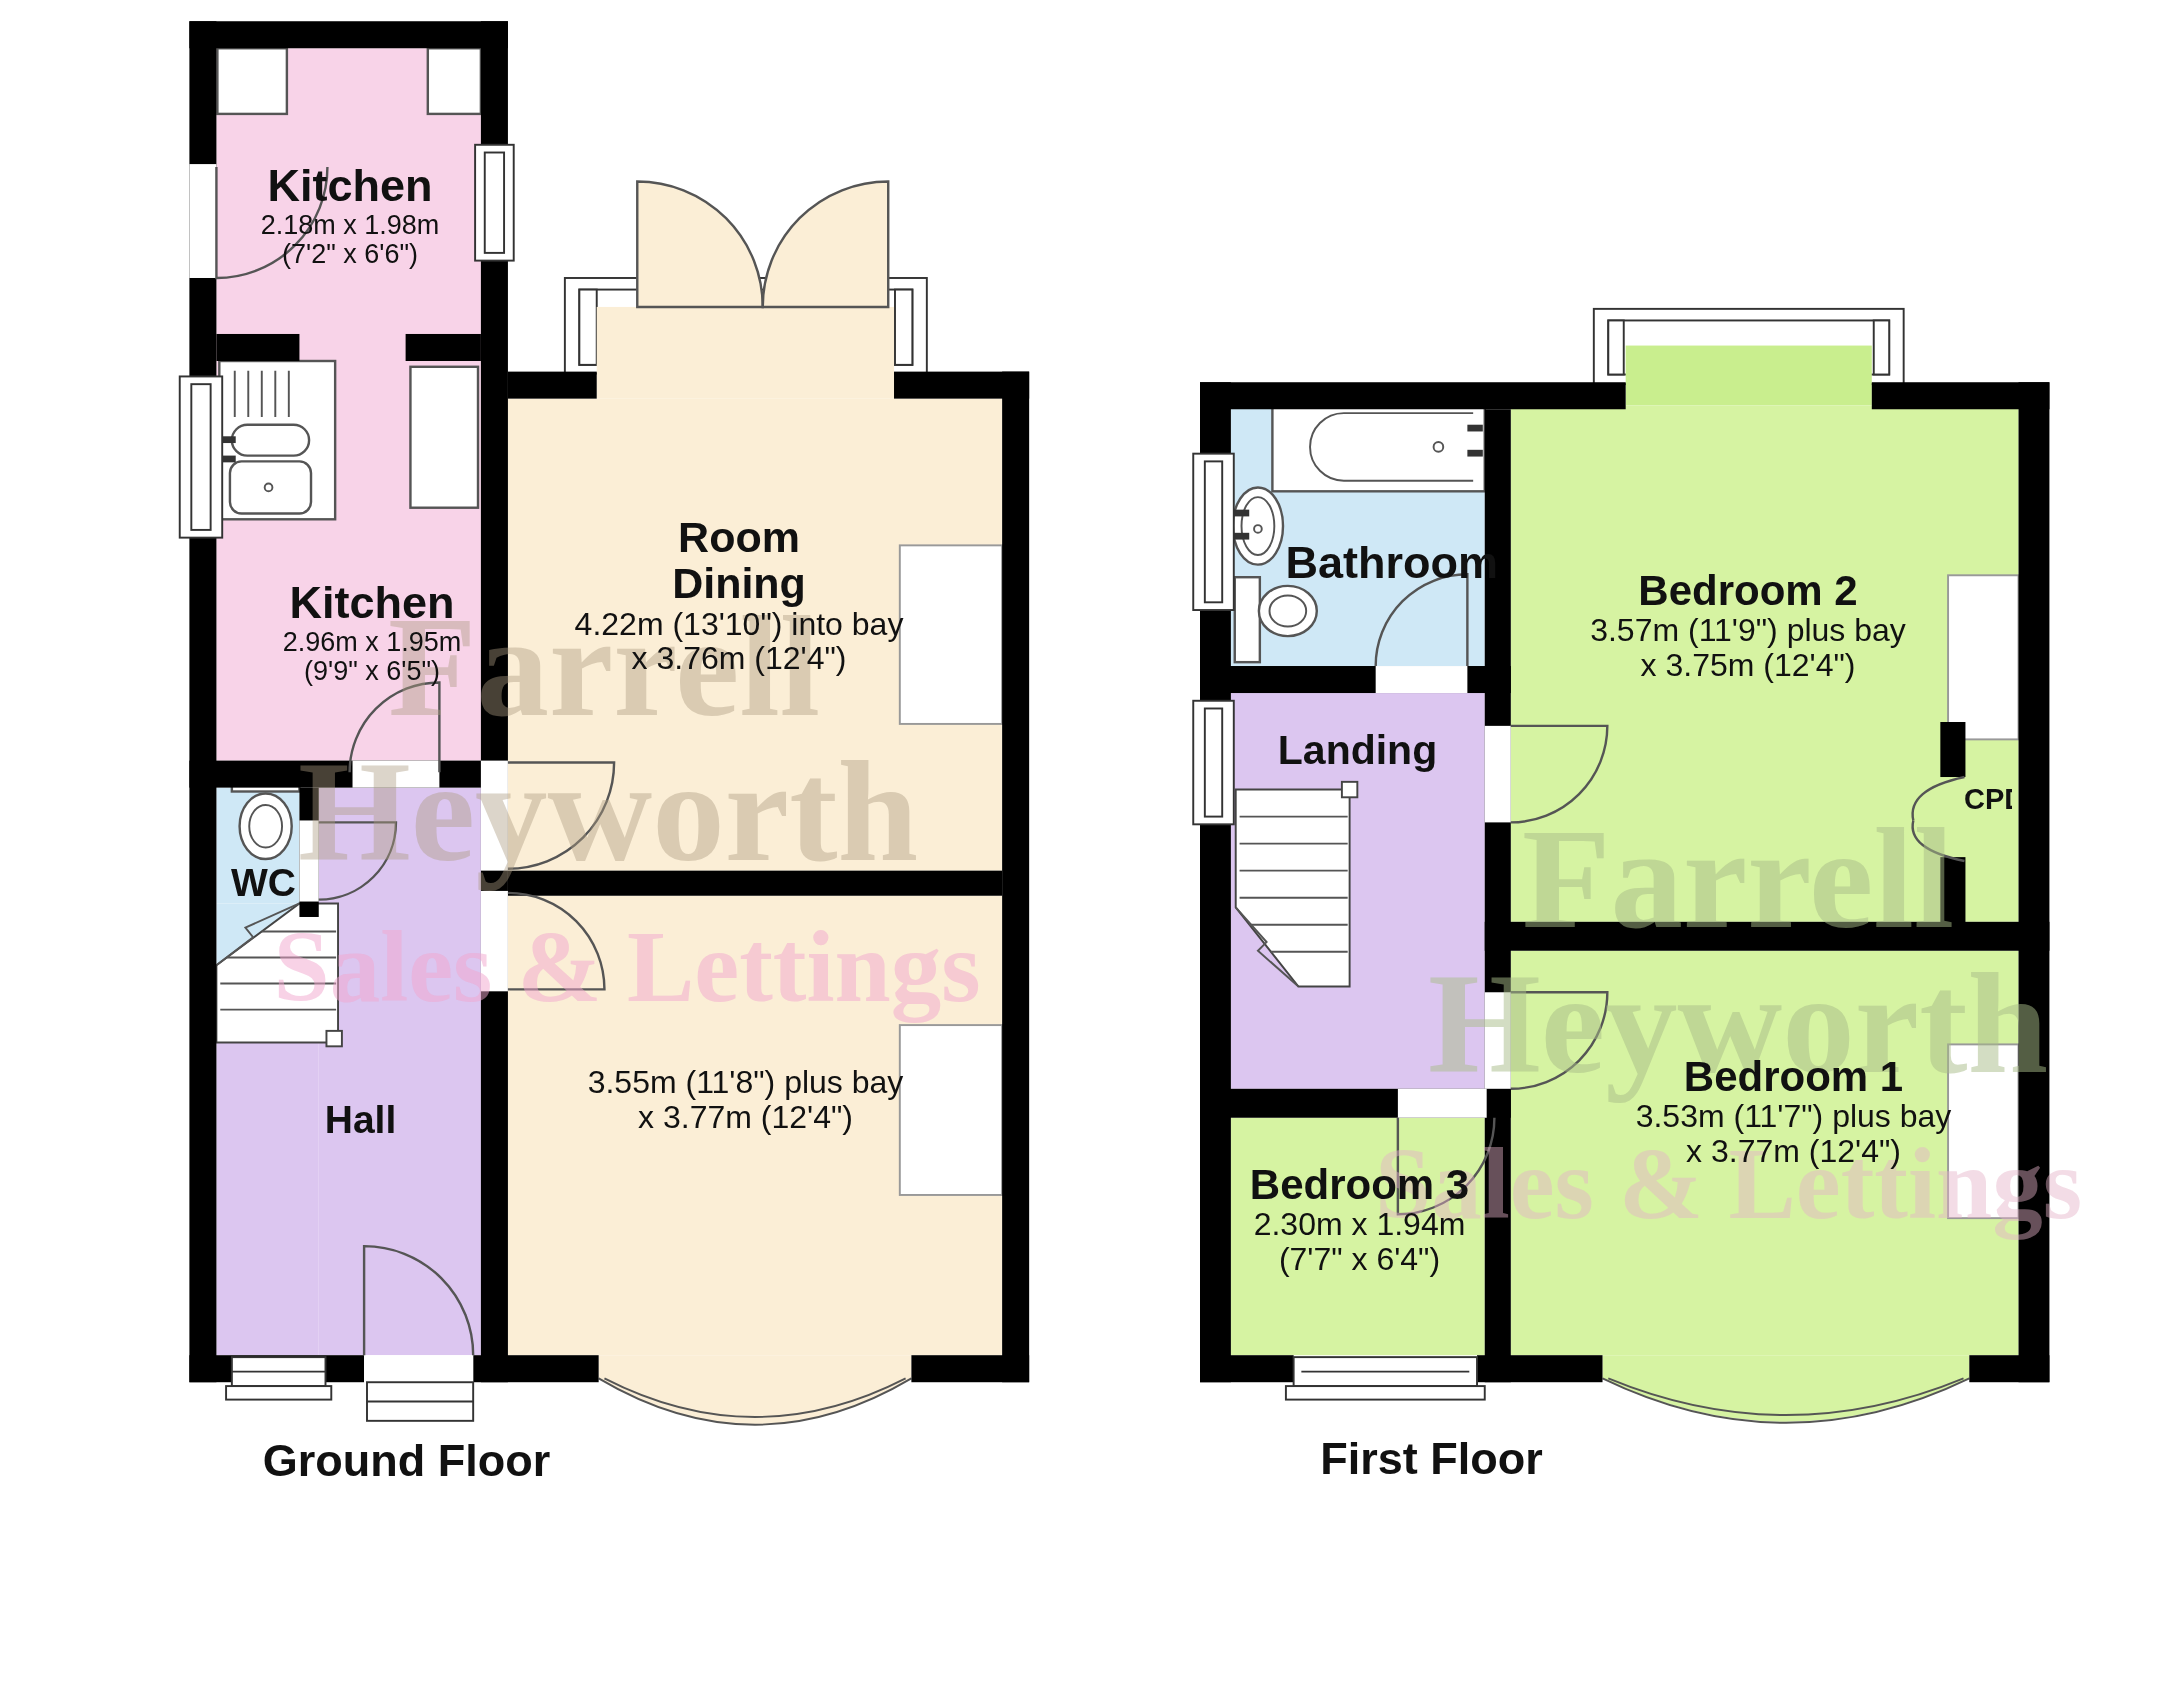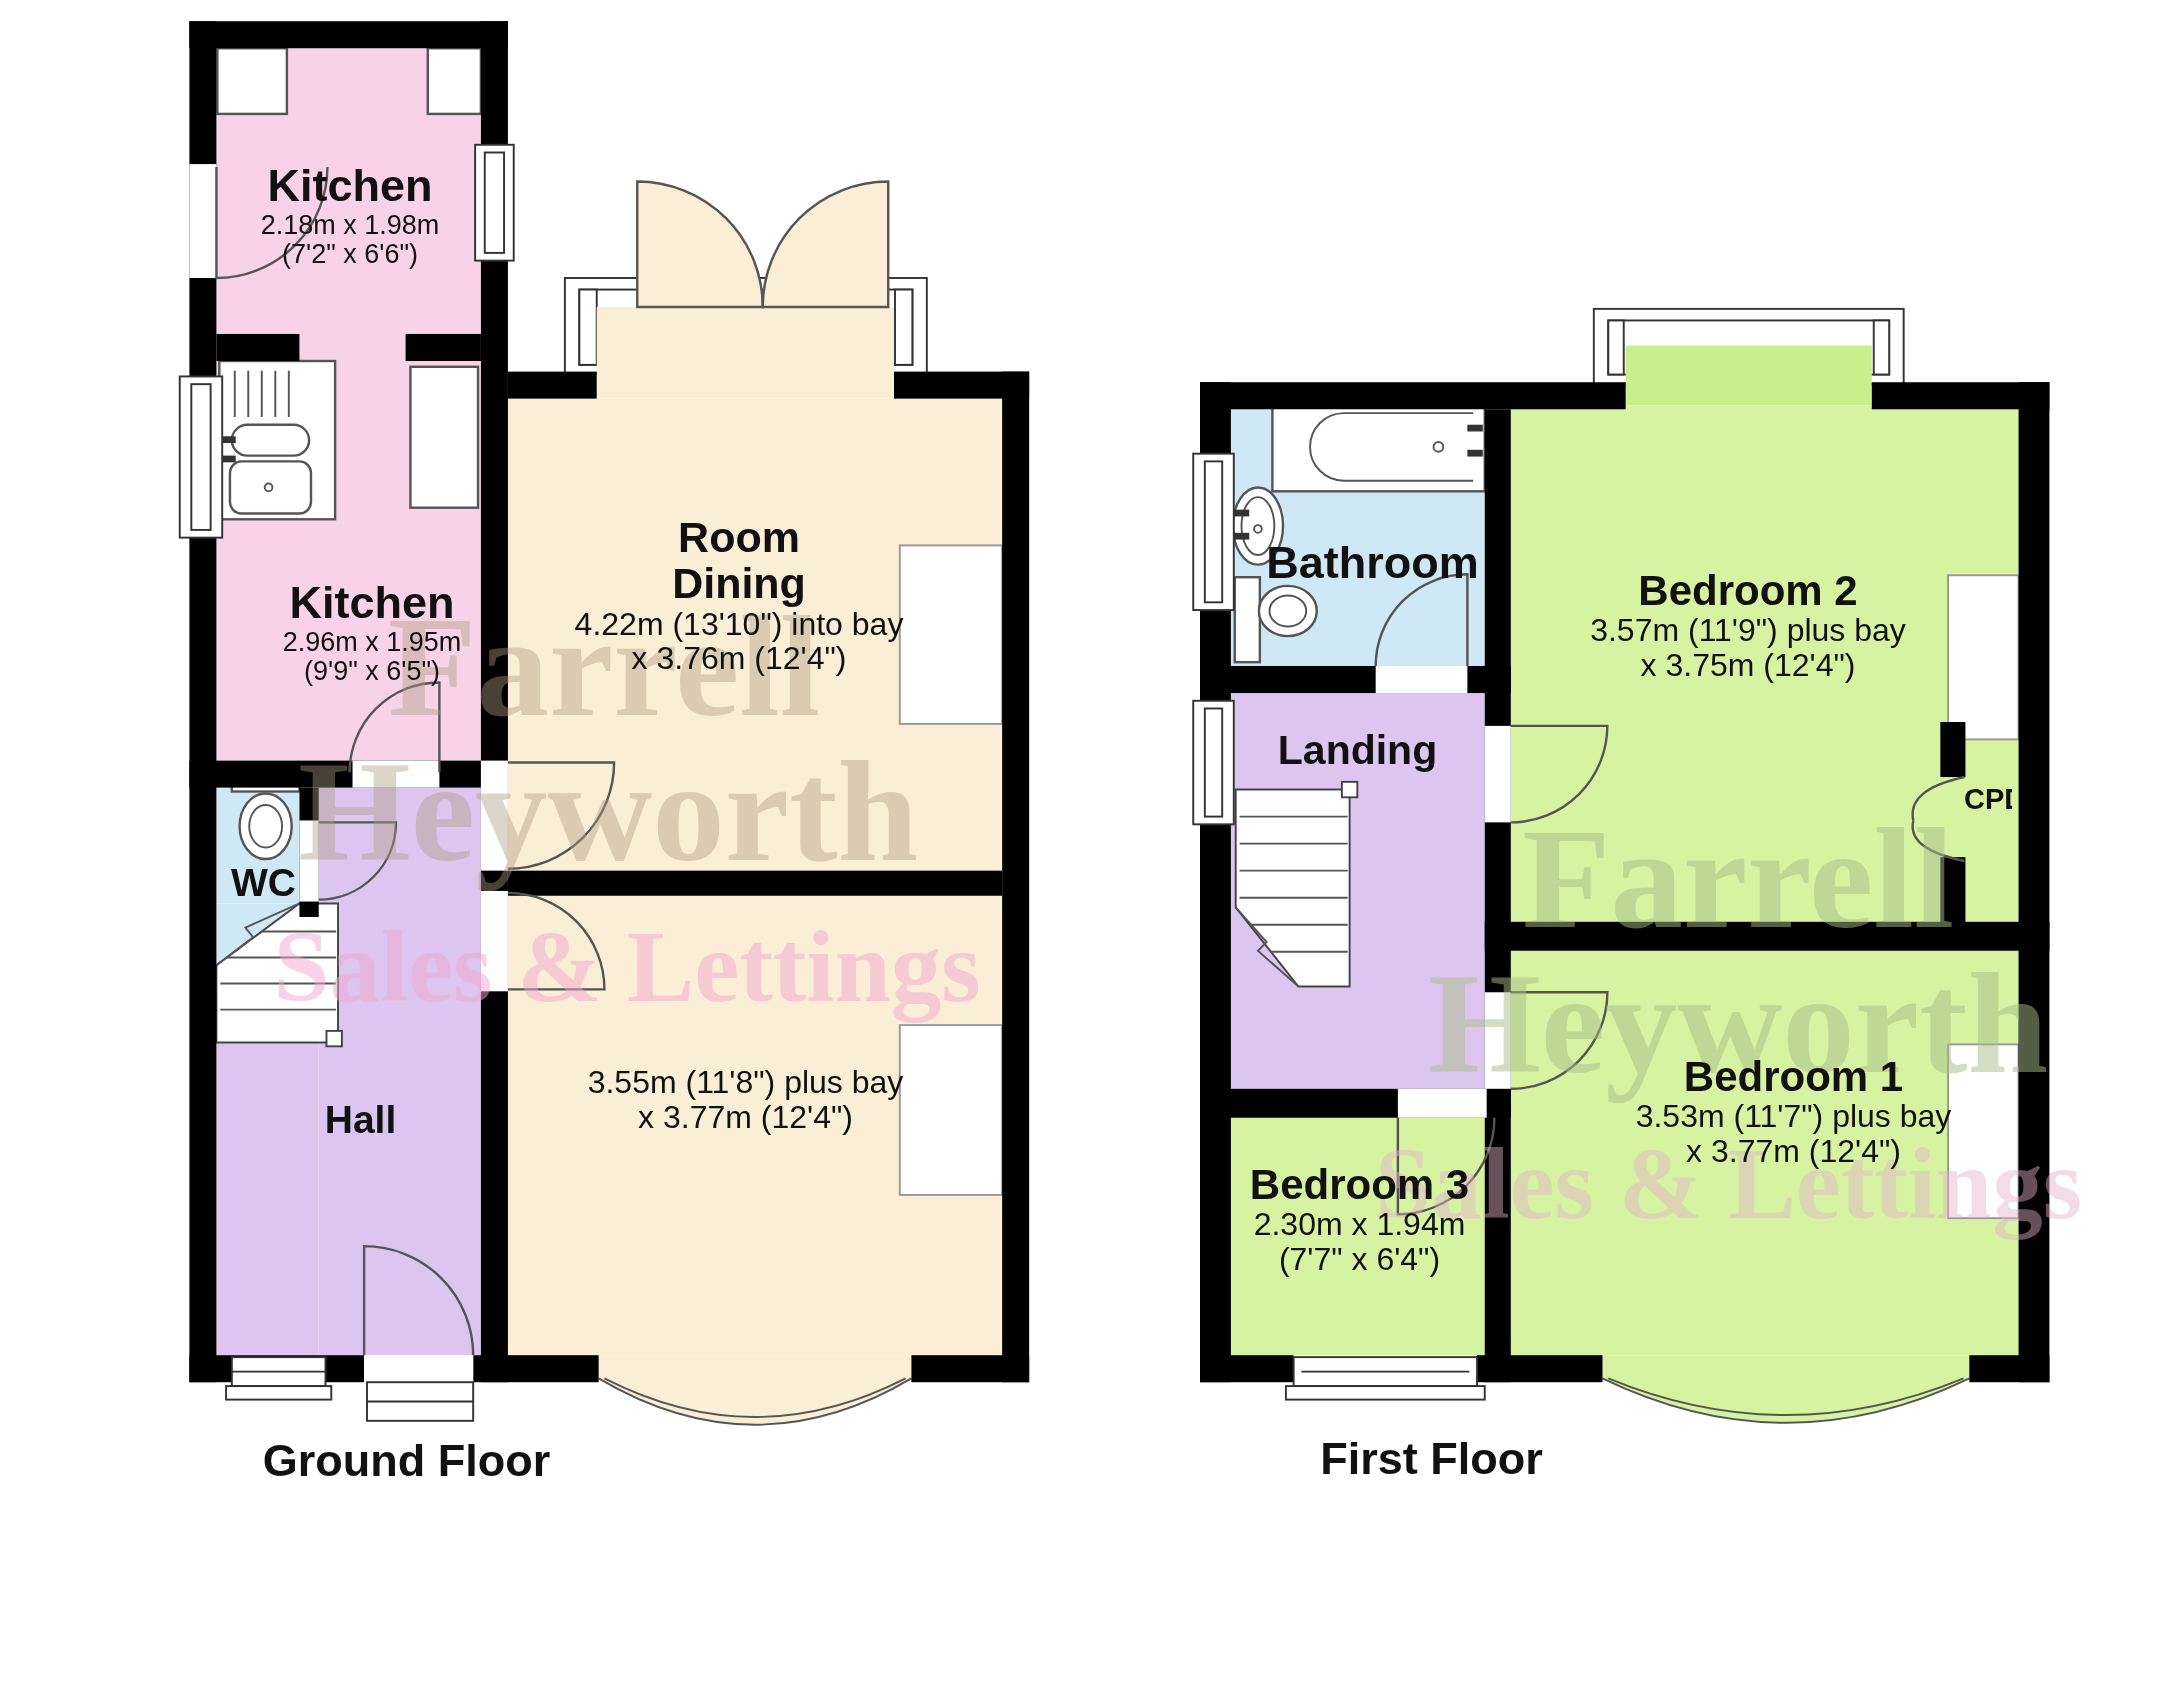--- a/index.html
+++ b/index.html
@@ -256,21 +256,21 @@
   <div class="d33">x 3.76m (12'4")</div>
 </div>
 <div class="lbl" style="left:521px;top:1065px;width:449px;">
   <div class="d33">3.55m (11'8") plus bay</div>
   <div class="d33">x 3.77m (12'4")</div>
 </div>
 <div class="lbl b40" style="left:220px;top:862px;width:87px;">WC</div>
 <div class="lbl b40" style="left:288px;top:1099px;width:145px;">Hall</div>
 <div class="lbl floorlbl" style="left:247px;top:1437px;width:319px;">Ground Floor</div>
 
-<div class="lbl b36" style="left:1247px;top:539px;width:251px;">Bathroom</div>
+<div class="lbl b36" style="left:1247px;top:539px;width:251px;text-align:right;">Bathroom</div>
 <div class="lbl b42" style="left:1244px;top:728px;width:227px;">Landing</div>
 <div class="lbl" style="left:1533px;top:568px;width:430px;">
   <div class="b44">Bedroom 2</div>
   <div class="d33">3.57m (11'9") plus bay</div>
   <div class="d33">x 3.75m (12'4")</div>
 </div>
 <div class="lbl b30 clip" style="left:1964px;top:784px;width:48px;">CPD</div>
 <div class="lbl" style="left:1574px;top:1054px;width:439px;text-align:center;">
   <div class="b44">Bedroom 1</div>
   <div class="d33">3.53m (11'7") plus bay</div>

